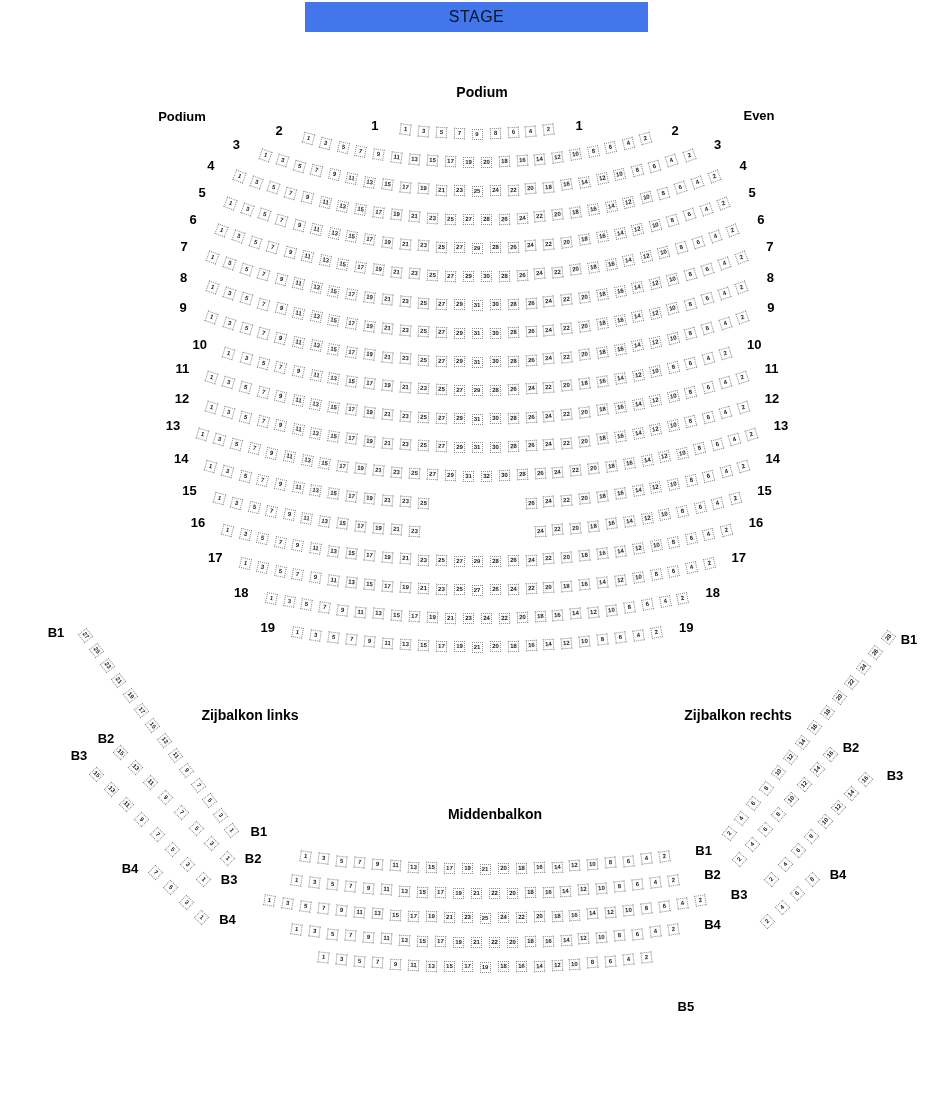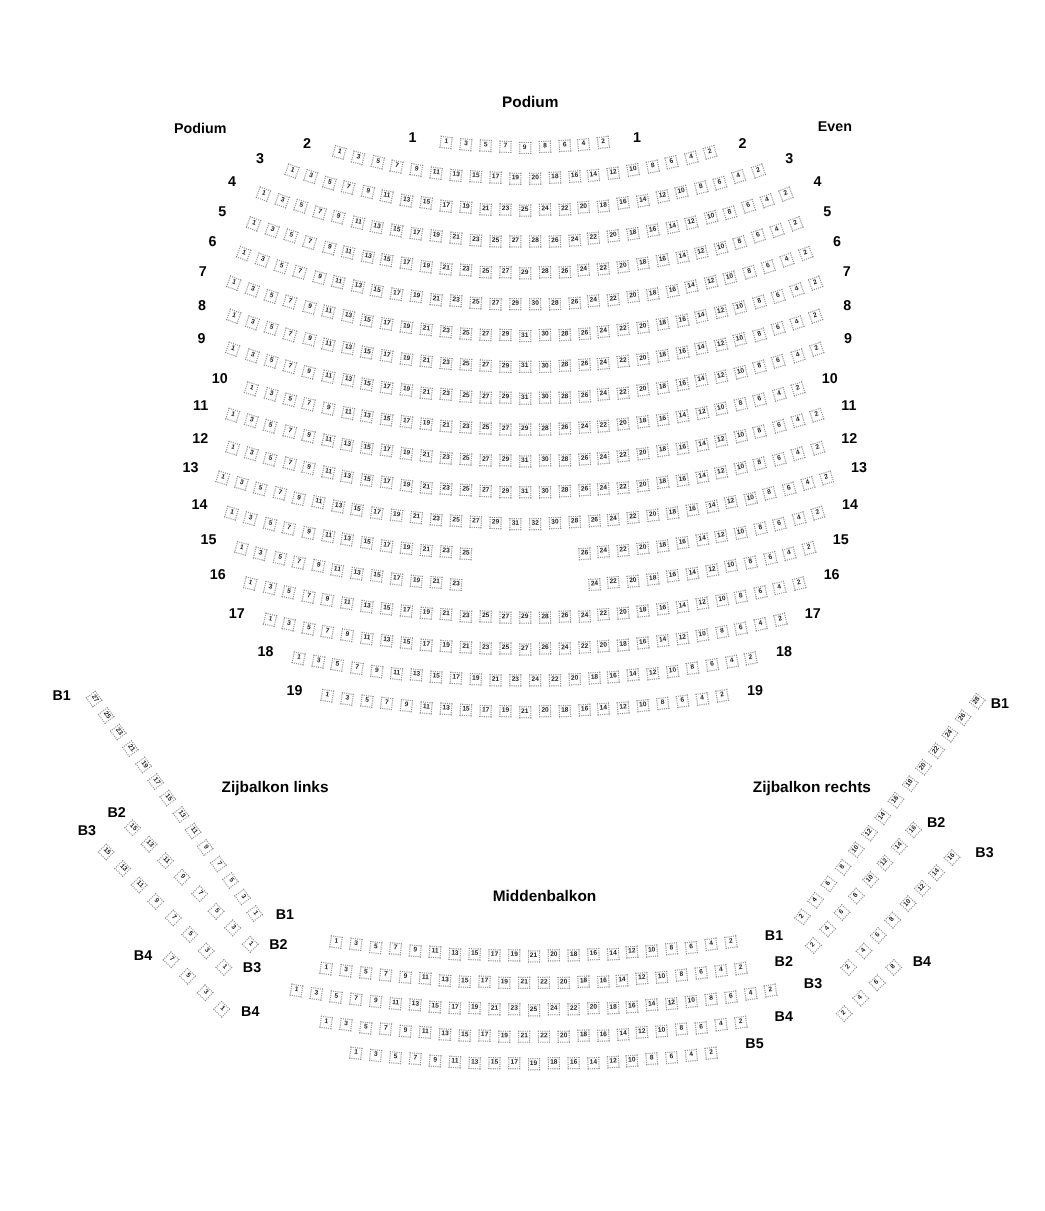--- a/index.html
+++ b/index.html
@@ -16,20 +16,21 @@
          font-weight:700;font-size:13px;color:#000;white-space:nowrap;}
   .seat{position:absolute;width:11px;height:11px;margin:-5.5px 0 0 -5.5px;
         box-sizing:border-box;background:#fff;border:1px dotted #8a8a8a;
         color:#1c1c1c;font-weight:700;font-size:6px;line-height:9px;
         text-align:center;cursor:pointer;}
 </style>
 </head>
 <body>
 
 <div id="map">
+  <div id="stage" style="background: rgb(67, 118, 234); color: rgb(6, 19, 37);">STAGE</div>
 
   <div class="section-title" style="left:482px;top:92px;">Podium</div>
   <div class="side-header" style="left:182px;top:116px;">Podium</div>
   <div class="side-header" style="left:759px;top:115px;">Even</div>
   <div class="section-title" style="left:250px;top:715px;">Zijbalkon links</div>
   <div class="section-title" style="left:738px;top:715px;">Zijbalkon rechts</div>
   <div class="section-title" style="left:495px;top:814px;">Middenbalkon</div>
 <div class="seat" style="left: 405.2px; top: 129.6px; transform: rotate(7deg);">1</div>
     <div class="seat" style="left: 423.1px; top: 131.5px; transform: rotate(5.3deg);">3</div>
     <div class="seat" style="left: 441px; top: 132.9px; transform: rotate(3.5deg);">5</div>
@@ -682,21 +683,21 @@
     <div class="seat" style="left: 485px; top: 967px; transform: rotate(0deg);">19</div>
     <div class="seat" style="left: 503px; top: 966.9px; transform: rotate(-0.7deg);">18</div>
     <div class="seat" style="left: 521px; top: 966.5px; transform: rotate(-1.5deg);">16</div>
     <div class="seat" style="left: 539px; top: 966px; transform: rotate(-2.2deg);">14</div>
     <div class="seat" style="left: 557px; top: 965.1px; transform: rotate(-3deg);">12</div>
     <div class="seat" style="left: 574.9px; top: 964.1px; transform: rotate(-3.7deg);">10</div>
     <div class="seat" style="left: 592.9px; top: 962.8px; transform: rotate(-4.4deg);">8</div>
     <div class="seat" style="left: 610.8px; top: 961.3px; transform: rotate(-5.2deg);">6</div>
     <div class="seat" style="left: 628.7px; top: 959.6px; transform: rotate(-5.9deg);">4</div>
     <div class="seat" style="left: 646.6px; top: 957.6px; transform: rotate(-6.7deg);">2</div>
-    <div class="row-label" style="left: 685.9px; top: 948px;">B5</div>
+    <div class="row-label" style="left: 685.9px; top: 1006px;">B5</div>
     <div class="seat" style="left: 85px; top: 635px; transform: rotate(53deg);">27</div>
     <div class="seat" style="left: 96.3px; top: 650px; transform: rotate(53deg);">25</div>
     <div class="seat" style="left: 107.6px; top: 665px; transform: rotate(53deg);">23</div>
     <div class="seat" style="left: 118.9px; top: 680px; transform: rotate(53deg);">21</div>
     <div class="seat" style="left: 130.2px; top: 695px; transform: rotate(53deg);">19</div>
     <div class="seat" style="left: 141.5px; top: 710px; transform: rotate(53deg);">17</div>
     <div class="seat" style="left: 152.8px; top: 725px; transform: rotate(53deg);">15</div>
     <div class="seat" style="left: 164.1px; top: 740px; transform: rotate(53deg);">13</div>
     <div class="seat" style="left: 175.4px; top: 755px; transform: rotate(53deg);">11</div>
     <div class="seat" style="left: 186.7px; top: 770px; transform: rotate(53deg);">9</div>

